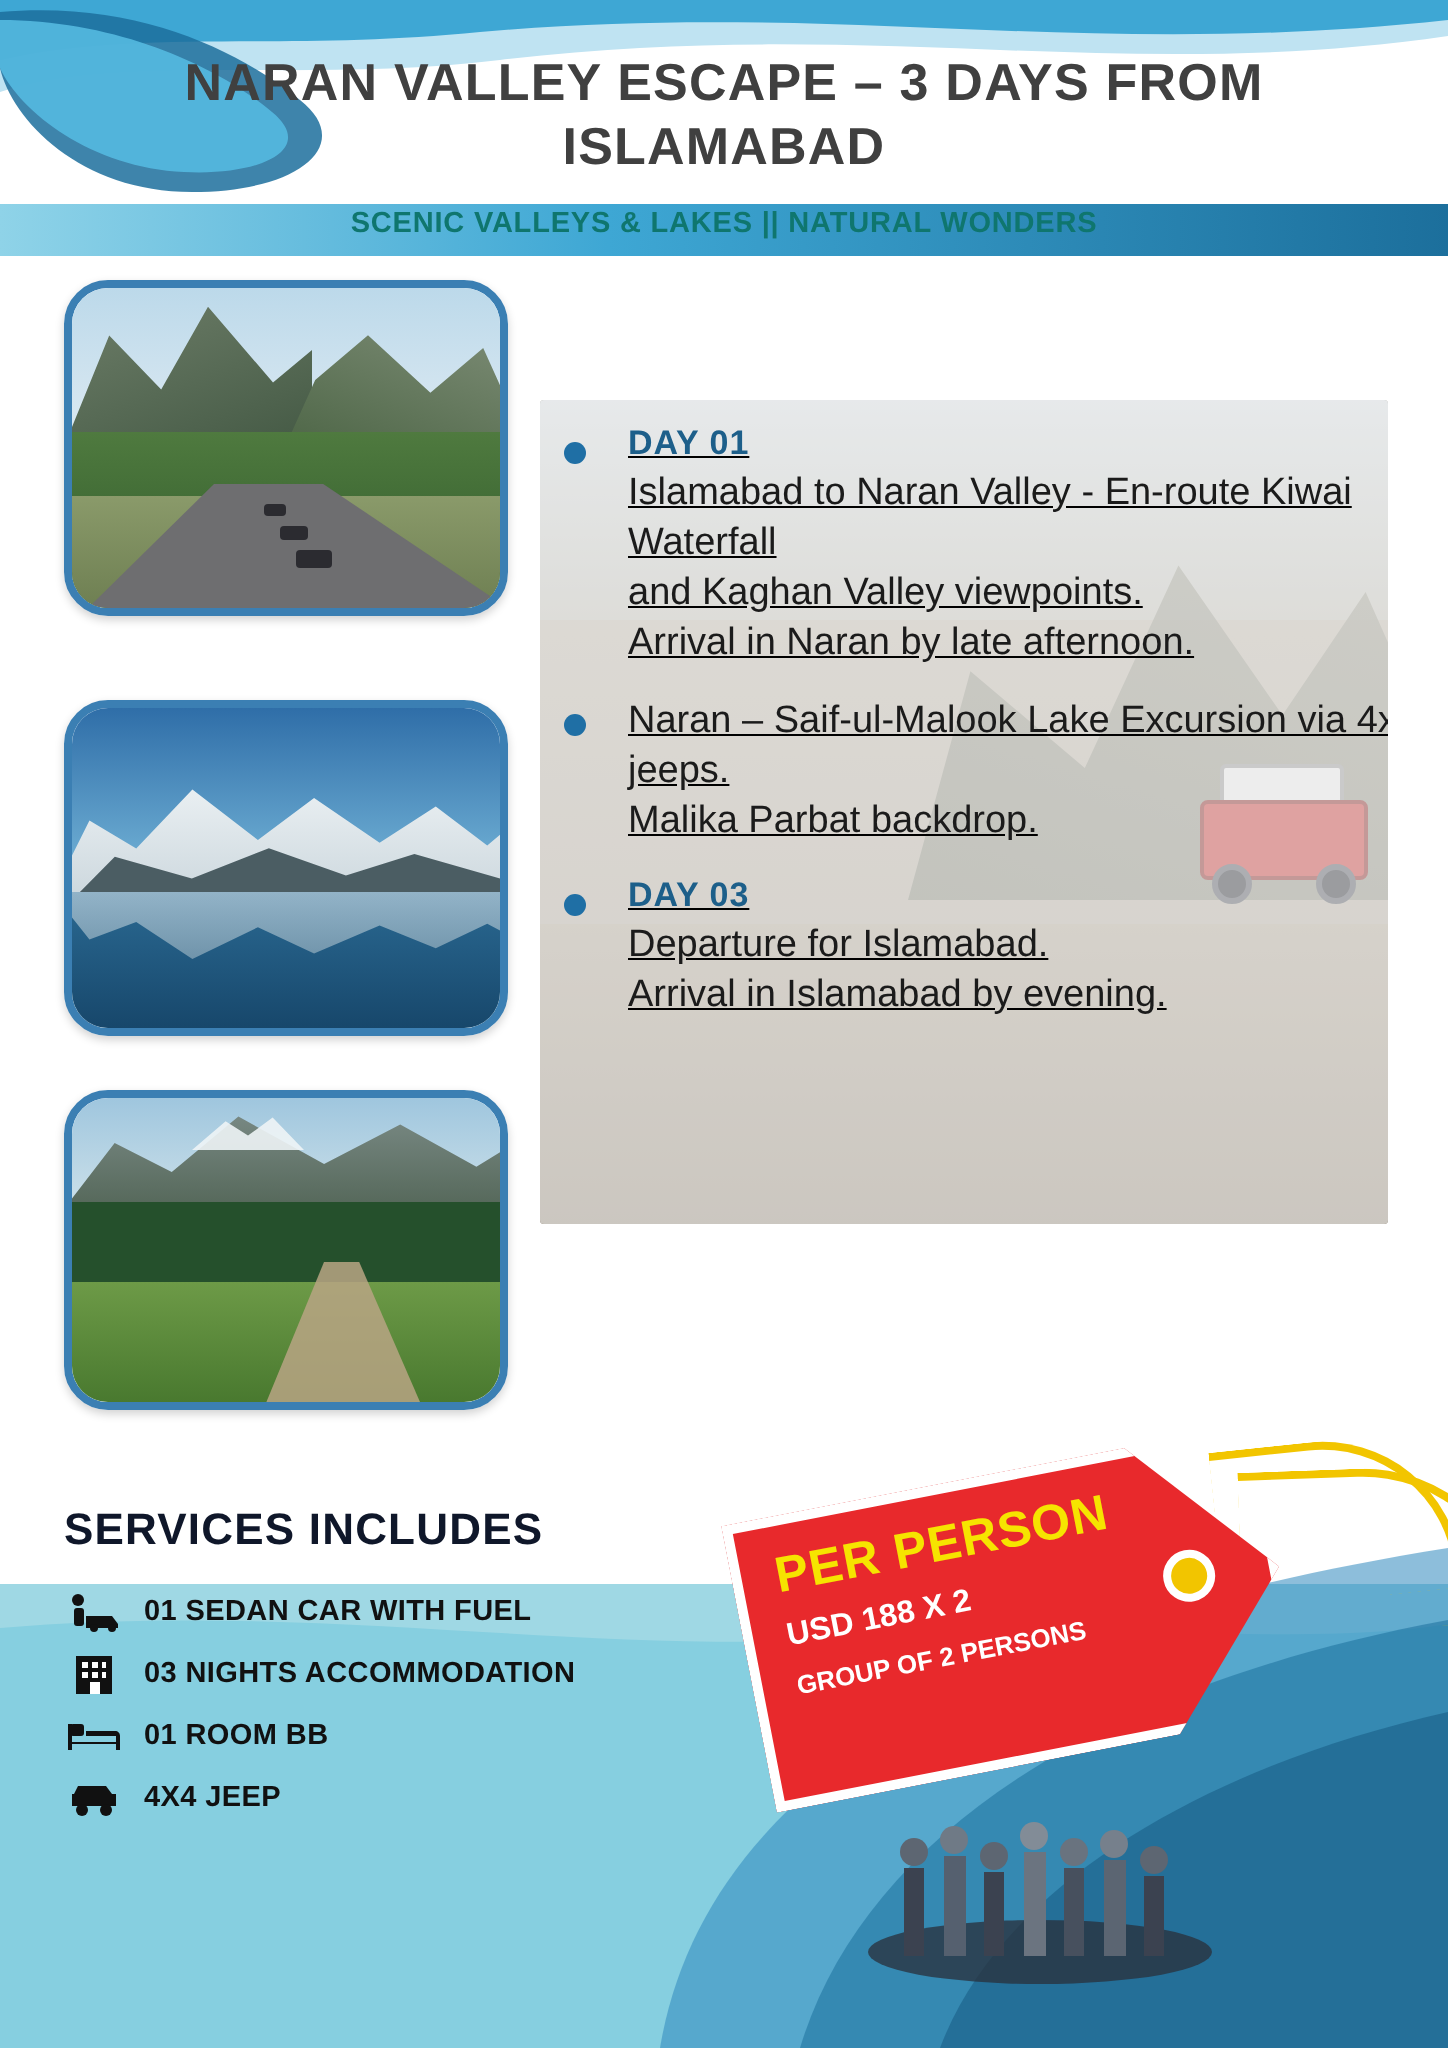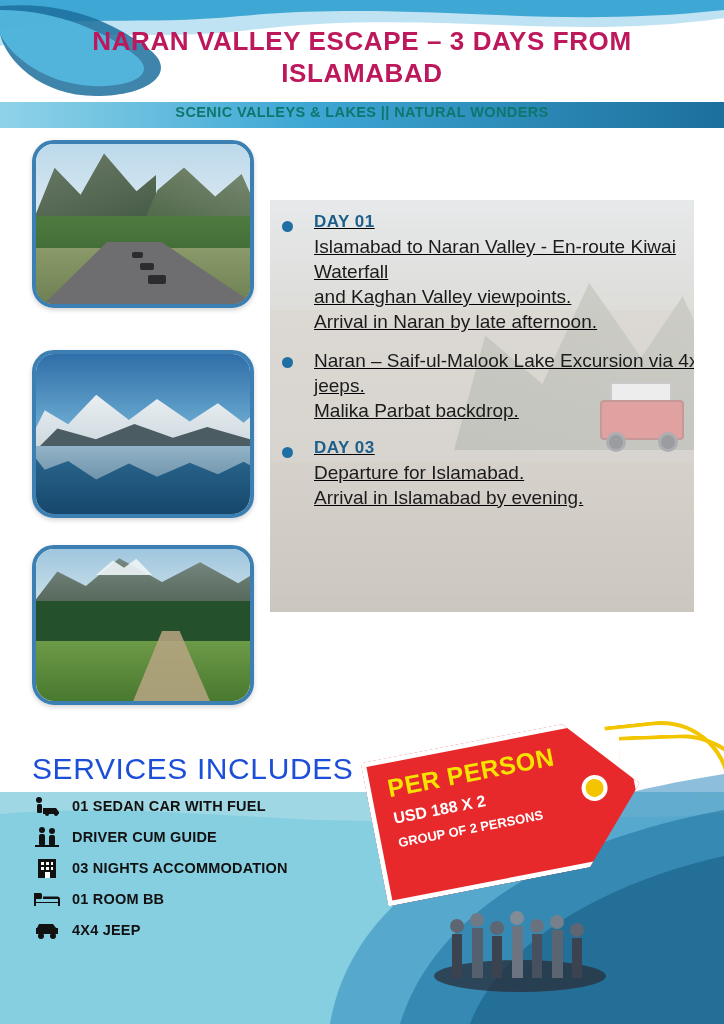--- a/index.html
+++ b/index.html
@@ -20,21 +20,21 @@
   .top-deco { position: absolute; top: 0; left: 0; width: 724px; height: 140px; }
   .bottom-deco { position: absolute; bottom: 0; left: 0; width: 724px; height: 420px; }
 
   
   .header-wrap {
     position: absolute; top: 26px; left: 0; width: 724px;
     text-align: center; z-index: 5;
   }
   .title {
     font-size: 26px; font-weight: bold; letter-spacing: .6px;
-    color: #be185d; line-height: 1.22; padding: 0 60px;
+    color: #404040; line-height: 1.22; padding: 0 60px;
     text-transform: uppercase;
   }
   .subtitle-bar {
     position: absolute; top: 102px; left: 0; width: 724px; height: 26px;
     background: linear-gradient(90deg, #8fd3e8 0%, #3ea7d4 42%, #1c6f9c 100%);
     z-index: 4;
   }
   .subtitle {
     position: absolute; top: 104px; left: 0; width: 724px;
     text-align: center; font-size: 14.5px; font-weight: bold;
@@ -102,21 +102,21 @@
 
   .itin-content { position:absolute; top:12px; left:0; width:492px; padding:0 16px 0 8px;text-decoration:underline; }
   .day-block { margin-bottom: 14px; position: relative; padding-left: 36px; }
   .day-bullet { position:absolute; left:4px; top:9px; width:11px; height:11px; border-radius:50%; background:#1f6fa5; }
   .day-title { font-size: 17px; font-weight: bold; color:#1d5f8a; letter-spacing:.5px; margin-bottom:2px; }
   .day-lines { font-size: 19px; color:#1b1b1b; line-height:1.32; }
 
   
   .services-title {
     position:absolute; top:752px; left:32px;
-    font-size: 30px; font-weight: normal; color:#1d4ed8; letter-spacing:.6px;
+    font-size: 22px; font-weight: bold; color:#0f172a; letter-spacing:.6px;
   }
   .svc-list { position:absolute; top:790px; left:32px; width:360px; }
   .svc-item { display:flex; align-items:center; height:31px; }
   .svc-ico { width:30px; height:26px; margin-right:10px; display:flex; align-items:center; justify-content:center; color:#141414; }
   .svc-label { font-size:14.5px; font-weight:bold; color:#111; letter-spacing:.2px; }
 
   
   .tag-wrap { position:absolute; left:372px; top:700px; width:300px; height:220px; }
   .tag {
     position:absolute; left:0; top:36px; width:270px; height:146px;
@@ -272,32 +272,20 @@
             <rect x="3" y="8" width="5" height="9" rx="1.5" fill="#111"></rect>
             <path d="M9 12h13l3 4v2H9z" fill="#111"></path>
             <circle cx="13" cy="18" r="2" fill="#111"></circle>
             <circle cx="22" cy="18" r="2" fill="#111"></circle>
           </svg>
       </span>
       <span class="svc-label">01 SEDAN CAR WITH FUEL</span>
     </div>
     <div class="svc-item">
       <span class="svc-ico">
-        <svg width="24" height="22" viewBox="0 0 24 22">
-            <circle cx="7" cy="4" r="3" fill="#111"></circle>
-            <rect x="4" y="8" width="6" height="12" rx="2" fill="#111"></rect>
-            <circle cx="17" cy="5" r="3" fill="#111"></circle>
-            <rect x="14" y="9" width="6" height="11" rx="2" fill="#111"></rect>
-            <rect x="0" y="19" width="24" height="2" fill="#111"></rect>
-          </svg>
-      </span>
-      <span class="svc-label">DRIVER CUM GUIDE</span>
-    </div>
-    <div class="svc-item">
-      <span class="svc-ico">
         <svg width="22" height="22" viewBox="0 0 22 22">
             <rect x="2" y="2" width="18" height="19" fill="#111"></rect>
             <g fill="#fff">
               <rect x="5" y="5" width="3" height="3"></rect>
               <rect x="10" y="5" width="3" height="3"></rect>
               <rect x="15" y="5" width="2" height="3"></rect>
               <rect x="5" y="10" width="3" height="3"></rect>
               <rect x="10" y="10" width="3" height="3"></rect>
               <rect x="15" y="10" width="2" height="3"></rect>
               <rect x="9" y="15" width="5" height="6"></rect>

